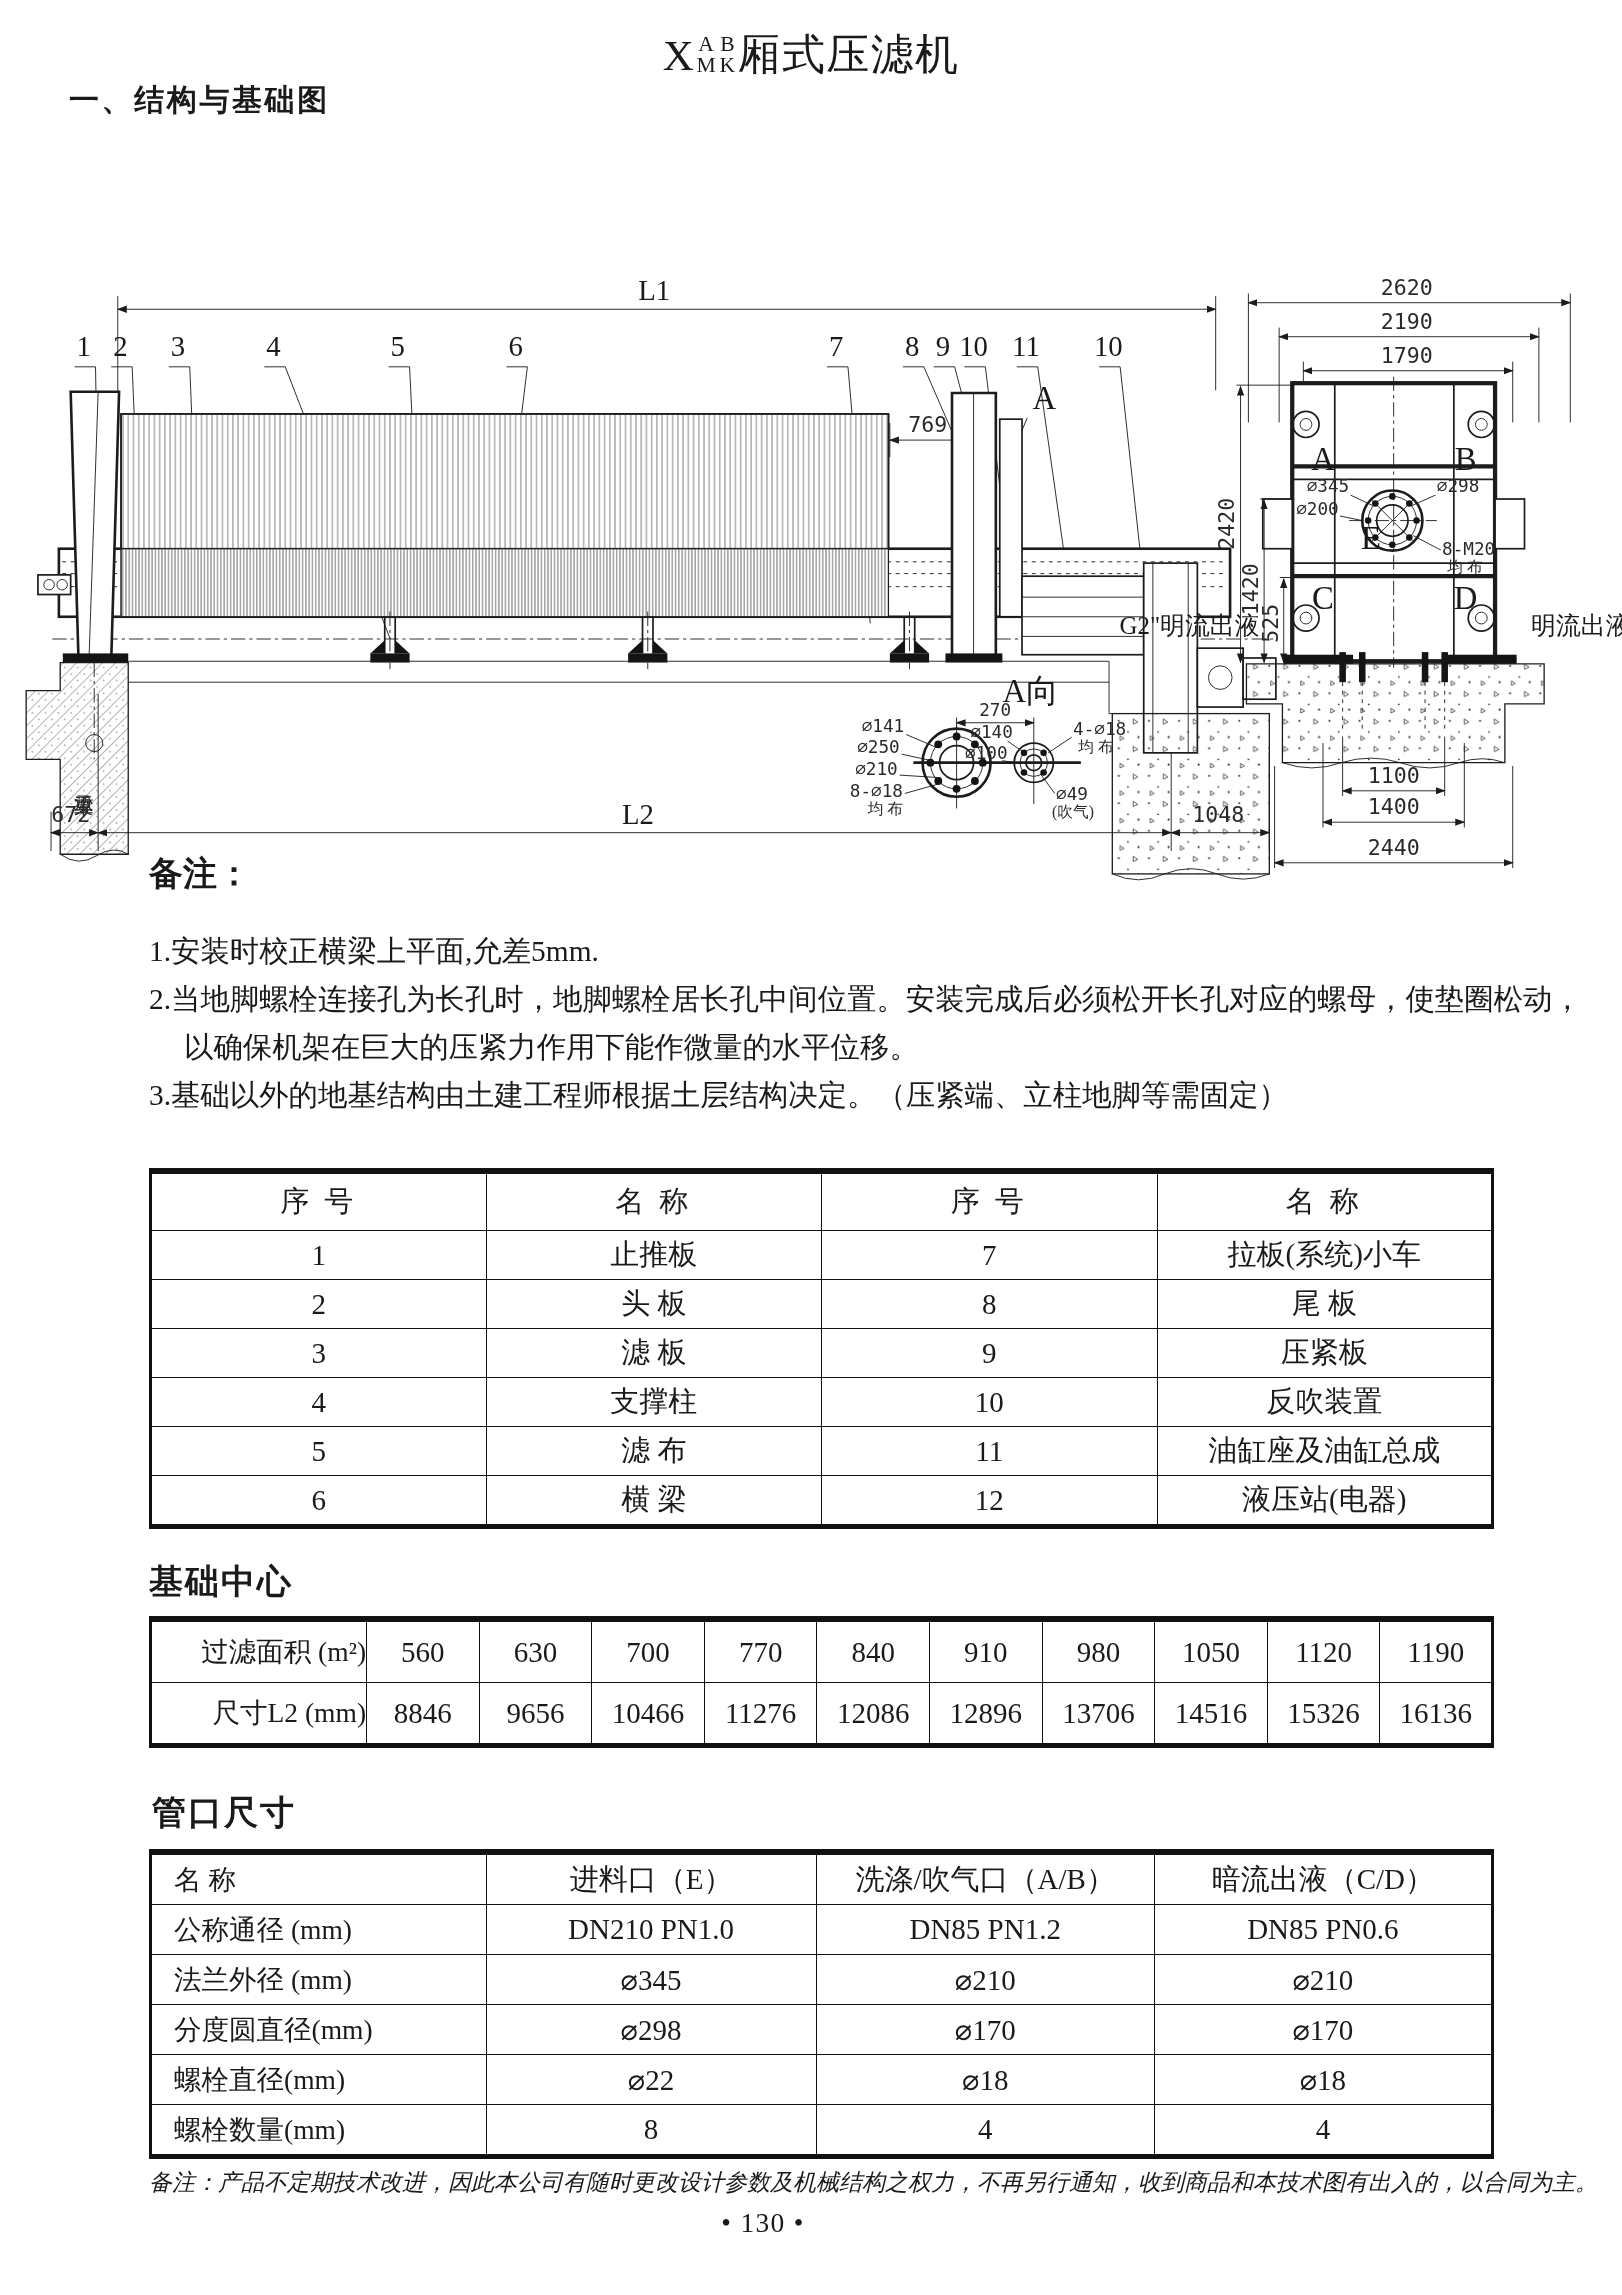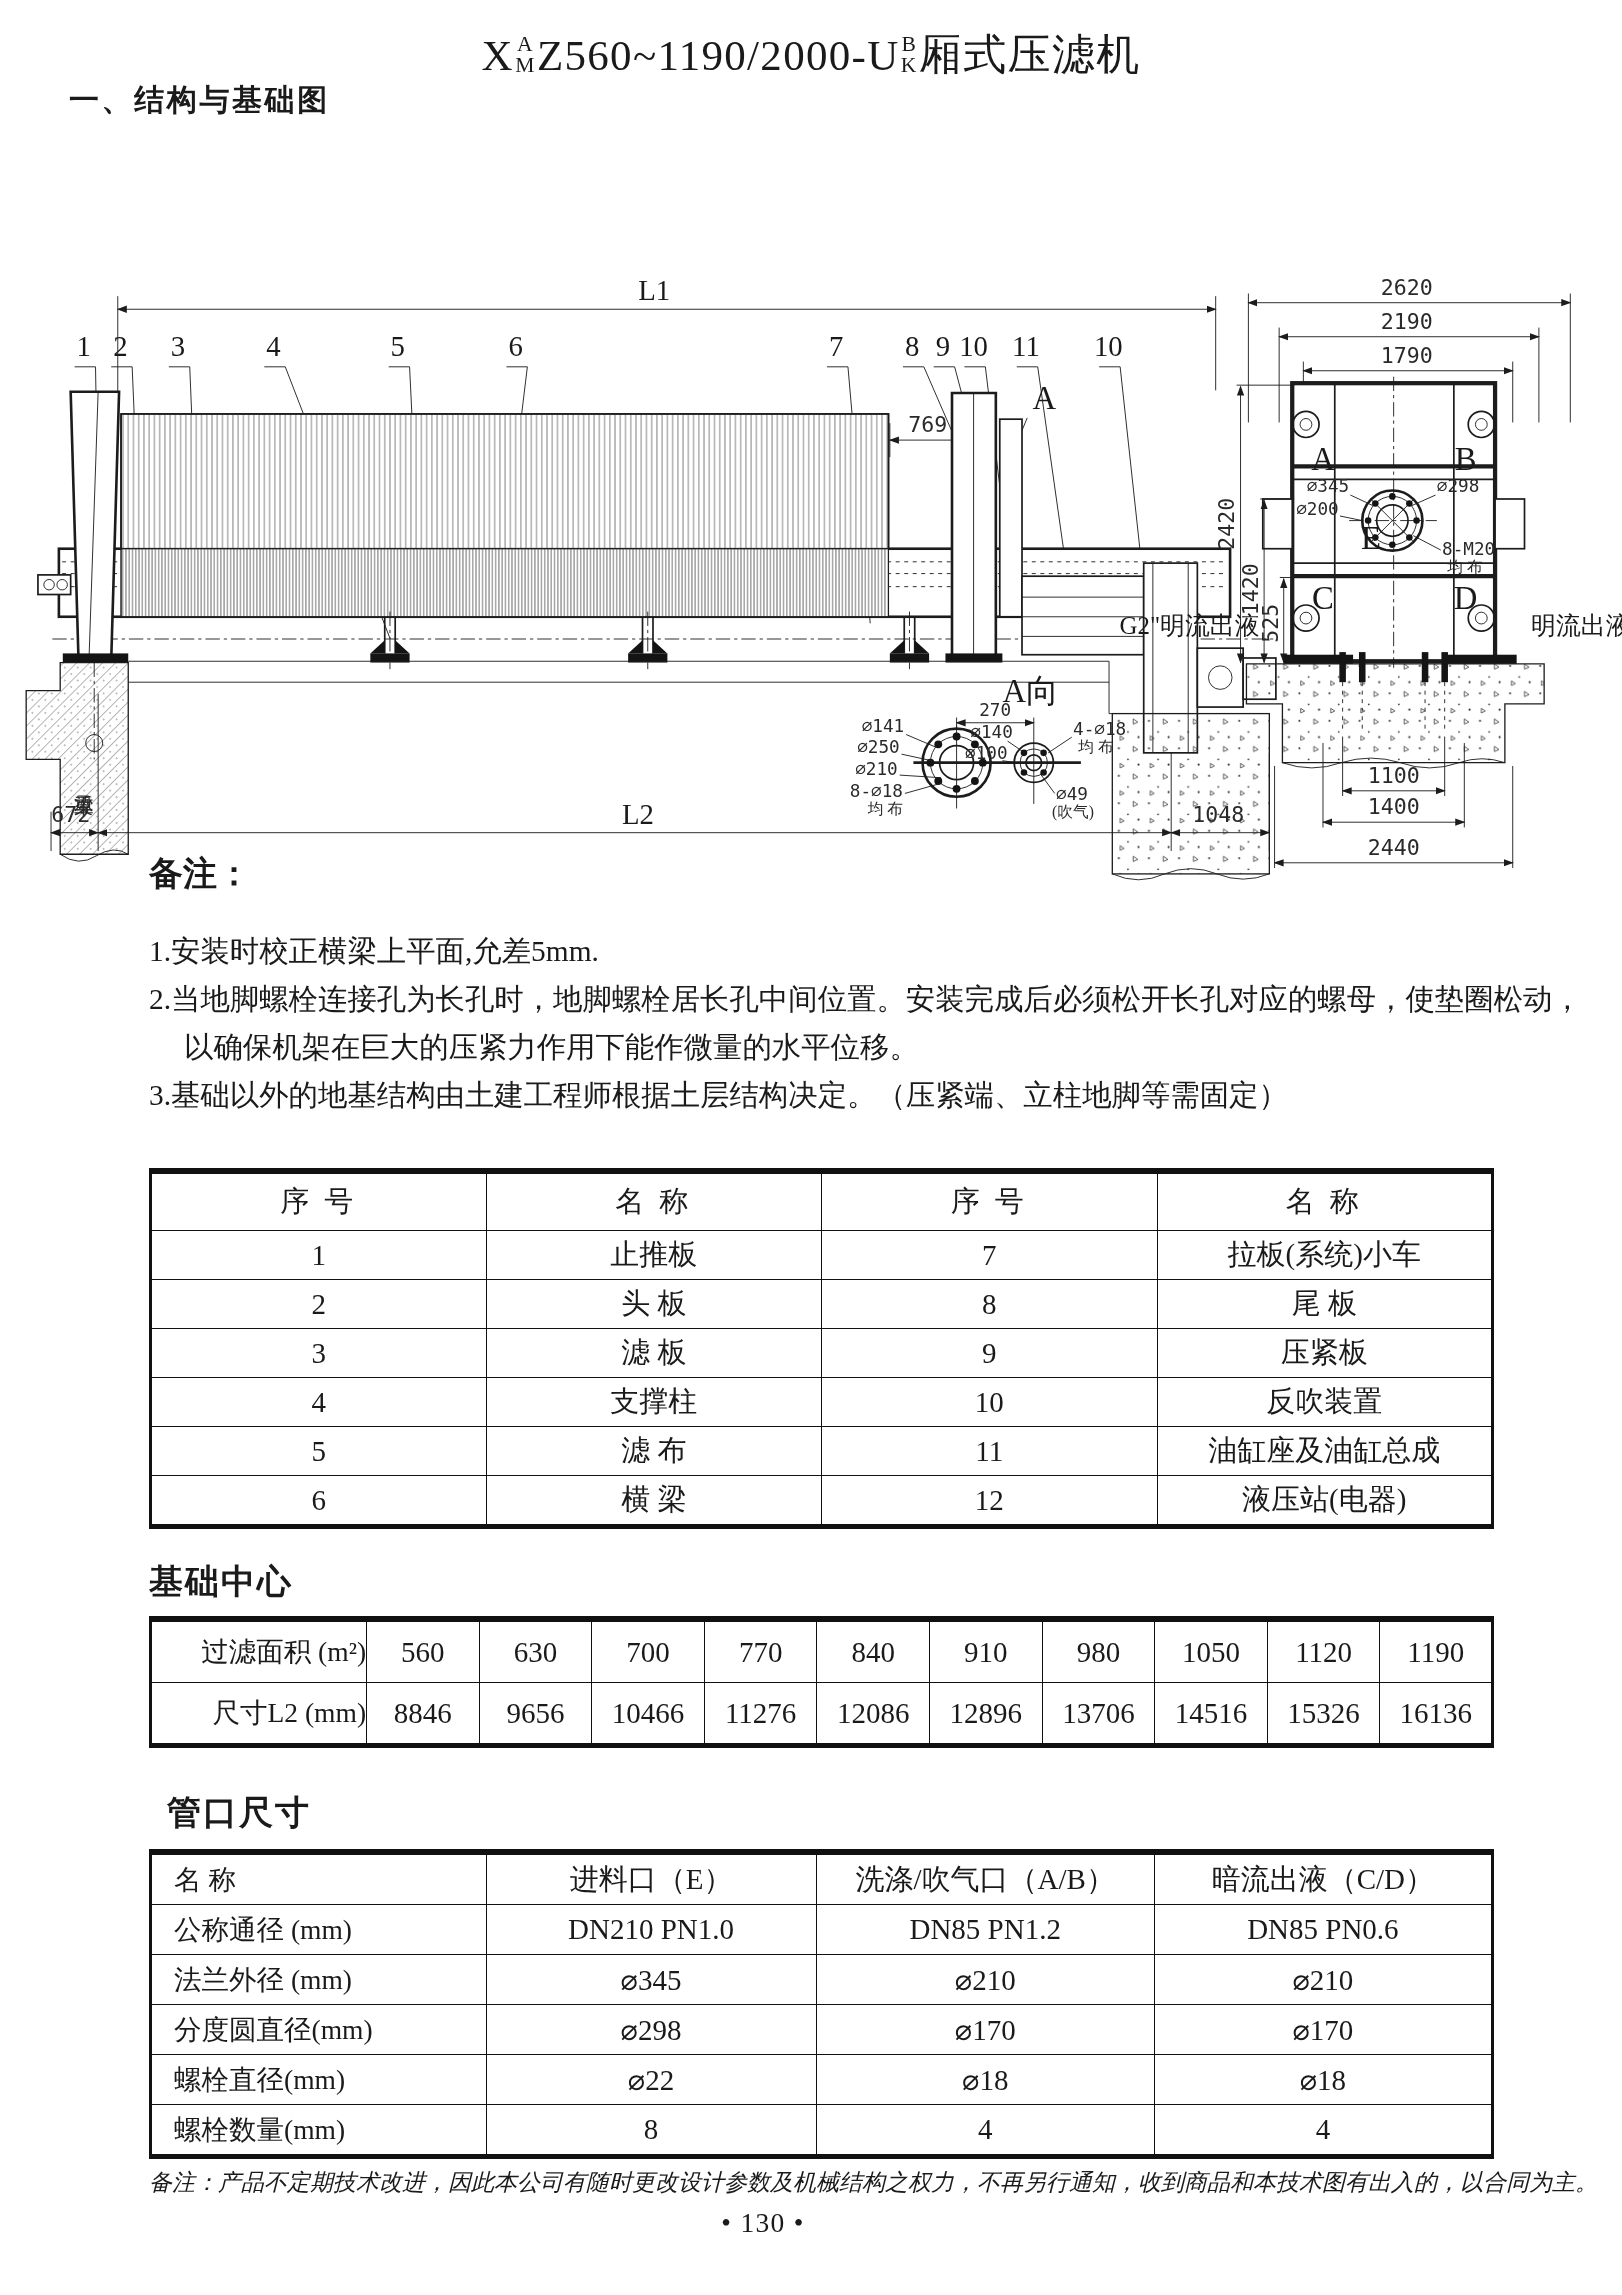--- a/index.html
+++ b/index.html
@@ -55,21 +55,20 @@
 <body>
 
 <div id="page">
 
   <div id="title" class="abs">
     <span>X</span>
     <span class="supsub">
       <span>A</span>
       <span>M</span>
     </span>
-    <span>Z560~1190/2000-U</span>
     <span class="supsub">
       <span>B</span>
       <span>K</span>
     </span>
     <span>厢式压滤机</span>
   </div>
 
   <div class="abs h-section" style="left:69px;top:80px;">一、结构与基础图</div>
 
   <svg width="1622" height="759" viewBox="0 195 2479 1160">
@@ -550,21 +549,21 @@
       <td class="num">12086</td>
       <td class="num">12896</td>
       <td class="num">13706</td>
       <td class="num">14516</td>
       <td class="num">15326</td>
       <td class="num">16136</td>
     </tr>
   </tbody>
     </table>
 
-  <div class="abs h-block" style="left:167px;top:1790px;">管口尺寸</div>
+  <div class="abs h-block" style="left:152px;top:1790px;">管口尺寸</div>
 
   <table id="pipe-table" class="abs tbl">
     <colgroup>
         <col style="width:25%">
         <col style="width:24.6%">
         <col style="width:25.2%">
         <col style="width:25.2%">
       </colgroup>
     <tbody>
         <tr>

